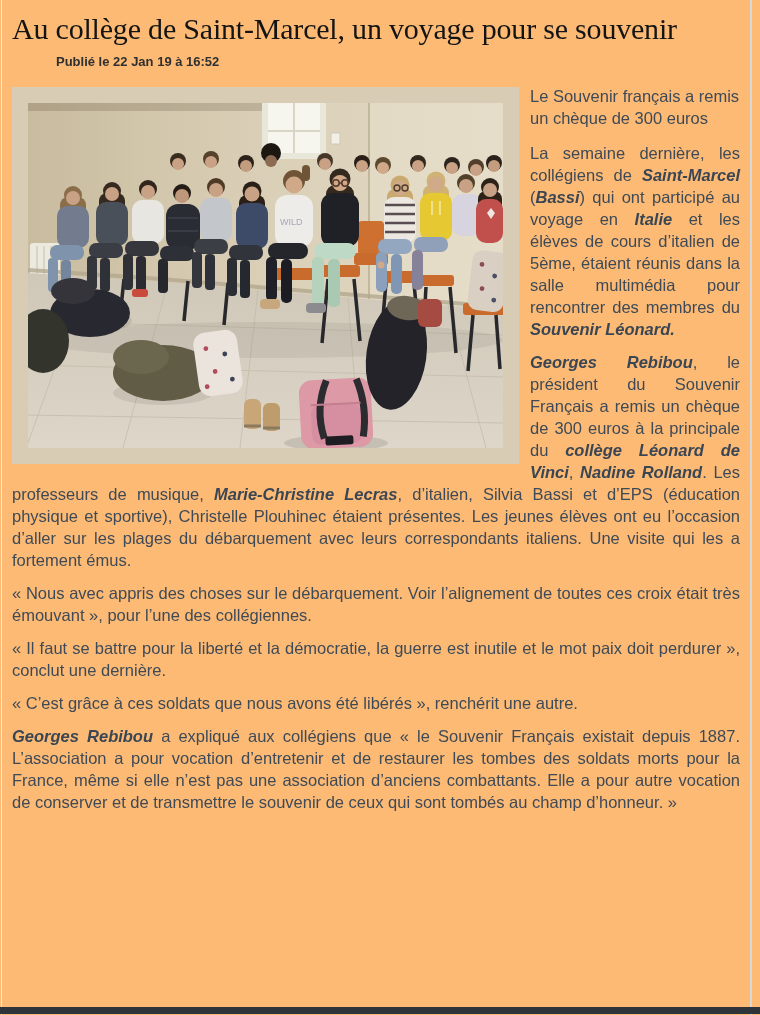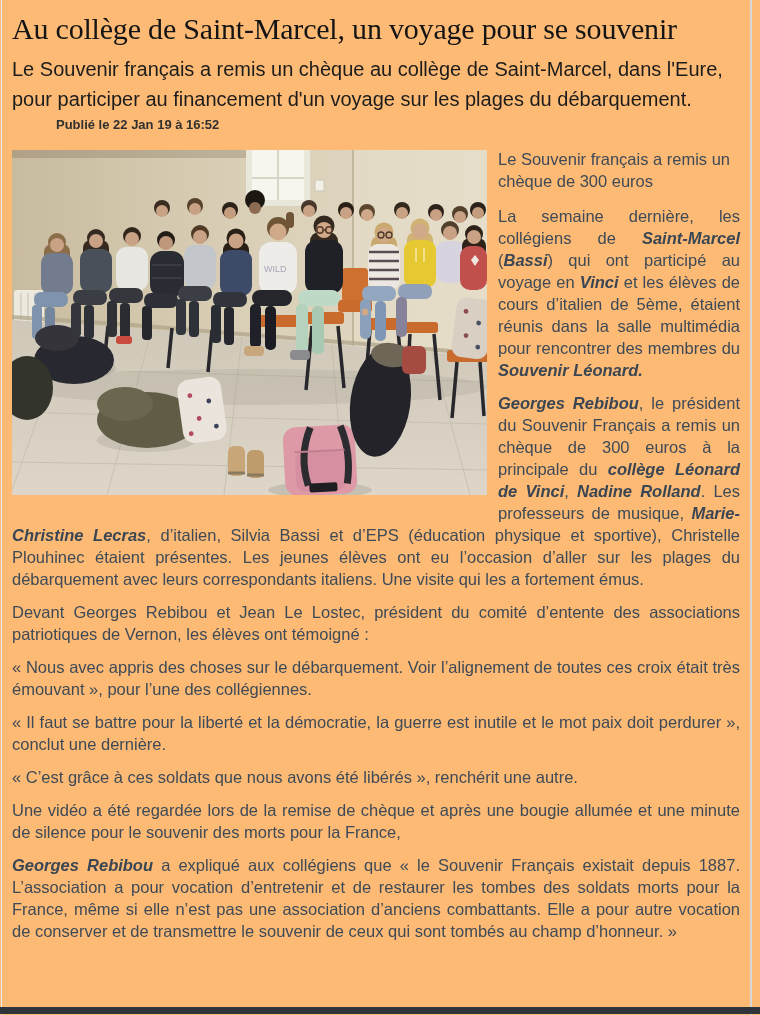--- a/index.html
+++ b/index.html
@@ -26,23 +26,22 @@
     font-size:13px;font-weight:600;color:#303030;
     margin:0 0 16px 0;
     padding-left:44px;
   }
   .article-body{
     font-size:16.5px;line-height:22px;color:#3e4a57;
     text-align:justify;
   }
   .photo-figure{
     float:left;width:475px;height:345px;
-    margin:2px 11px 16px 0;padding:0;
+    margin:2px 11px 16px 0;padding:16px;
     background:#d8cdb4;
-    border-radius:20px;
   }
   .photo-figure svg{display:block;}
   .caption{
     text-align:left;margin:2px 0 13px 0;line-height:22px;
   }
   .para{margin:11px 0;}
   .para b{font-weight:700;color:#3a4653;font-style:italic;}
   .bottom-bar{
     position:absolute;left:0;right:0;bottom:1px;height:7px;
     background:#2e3439;
@@ -50,21 +49,20 @@
 </style>
 </head>
 <body>
 
 <div class="page">
   <div class="border-left"></div>
   <div class="border-right"></div>
 
   <div class="content">
     <h1 class="title">Au collège de Saint-Marcel, un voyage pour se souvenir</h1>
-    <p class="subtitle">Le Souvenir français a remis un chèque au collège de Saint-Marcel, dans l'Eure, pour participer au financement d'un voyage sur les plages du débarquement.</p>
     <div class="published">Publié le 22 Jan 19 à 16:52</div>
 
     <div class="article-body">
       <figure class="photo-figure">
 
         <svg viewBox="0 0 475 345" width="475" height="345" aria-hidden="true">
           <defs>
             <linearGradient id="wall" x1="0" y1="0" x2="1" y2="0">
               <stop offset="0" stop-color="#c8bb9e"></stop>
                 <stop offset="0.45" stop-color="#d9ceb5"></stop>
@@ -322,26 +320,24 @@
               <circle cx="466" cy="172" r="2.4" fill="#4a4f63"></circle>
               <circle cx="455" cy="186" r="2.4" fill="#8d4b55"></circle>
               <circle cx="468" cy="196" r="2.4" fill="#4a4f63"></circle>
             </g>
         </svg>
       </figure>
 
       <p class="caption">Le Souvenir français a remis un chèque de 300 euros</p>
 
       <div>
-          <p class="para">La semaine dernière, les collégiens de <b>Saint-Marcel</b> (<b>Bassi</b>) qui ont participé au voyage en <b>Vinci</b> et les élèves de cours d’italien de 5ème, étaient réunis dans la salle multimédia pour rencontrer des membres du <b>Souvenir Léonard.</b></p>
+          <p class="para">La semaine dernière, les collégiens de <b>Saint-Marcel</b> (<b>Bassi</b>) qui ont participé au voyage en <b>Italie</b> et les élèves de cours d’italien de 5ème, étaient réunis dans la salle multimédia pour rencontrer des membres du <b>Souvenir Léonard.</b></p>
           <p class="para"><b>Georges Rebibou</b>, le président du Souvenir Français a remis un chèque de 300 euros à la principale du <b>collège Léonard de Vinci</b>, <b>Nadine Rolland</b>. Les professeurs de musique, <b>Marie-Christine Lecras</b>, d’italien, Silvia Bassi et d’EPS (éducation physique et sportive), Christelle Plouhinec étaient présentes. Les jeunes élèves ont eu l’occasion d’aller sur les plages du débarquement avec leurs correspondants italiens. Une visite qui les a fortement émus.</p>
-          <p class="para">Devant Georges Rebibou et Jean Le Lostec, président du comité d’entente des associations patriotiques de Vernon, les élèves ont témoigné :</p>
           <p class="para">« Nous avec appris des choses sur le débarquement. Voir l’alignement de toutes ces croix était très émouvant », pour l’une des collégiennes.</p>
           <p class="para"> « Il faut se battre pour la liberté et la démocratie, la guerre est inutile et le mot paix doit perdurer », conclut une dernière.</p>
           <p class="para">« C’est grâce à ces soldats que nous avons été libérés », renchérit une autre.</p>
-          <p class="para">Une vidéo a été regardée lors de la remise de chèque et après une bougie allumée et une minute de silence pour le souvenir des morts pour la France,</p>
           <p class="para"><b>Georges Rebibou</b> a expliqué aux collégiens que « le Souvenir Français existait depuis 1887. L’association a pour vocation d’entretenir et de restaurer les tombes des soldats morts pour la France, même si elle n’est pas une association d’anciens combattants. Elle a pour autre vocation de conserver et de transmettre le souvenir de ceux qui sont tombés au champ d’honneur. »</p>
         </div>
     </div>
   </div>
 
   <div class="bottom-bar"></div>
 </div>
 
 </body></html>

